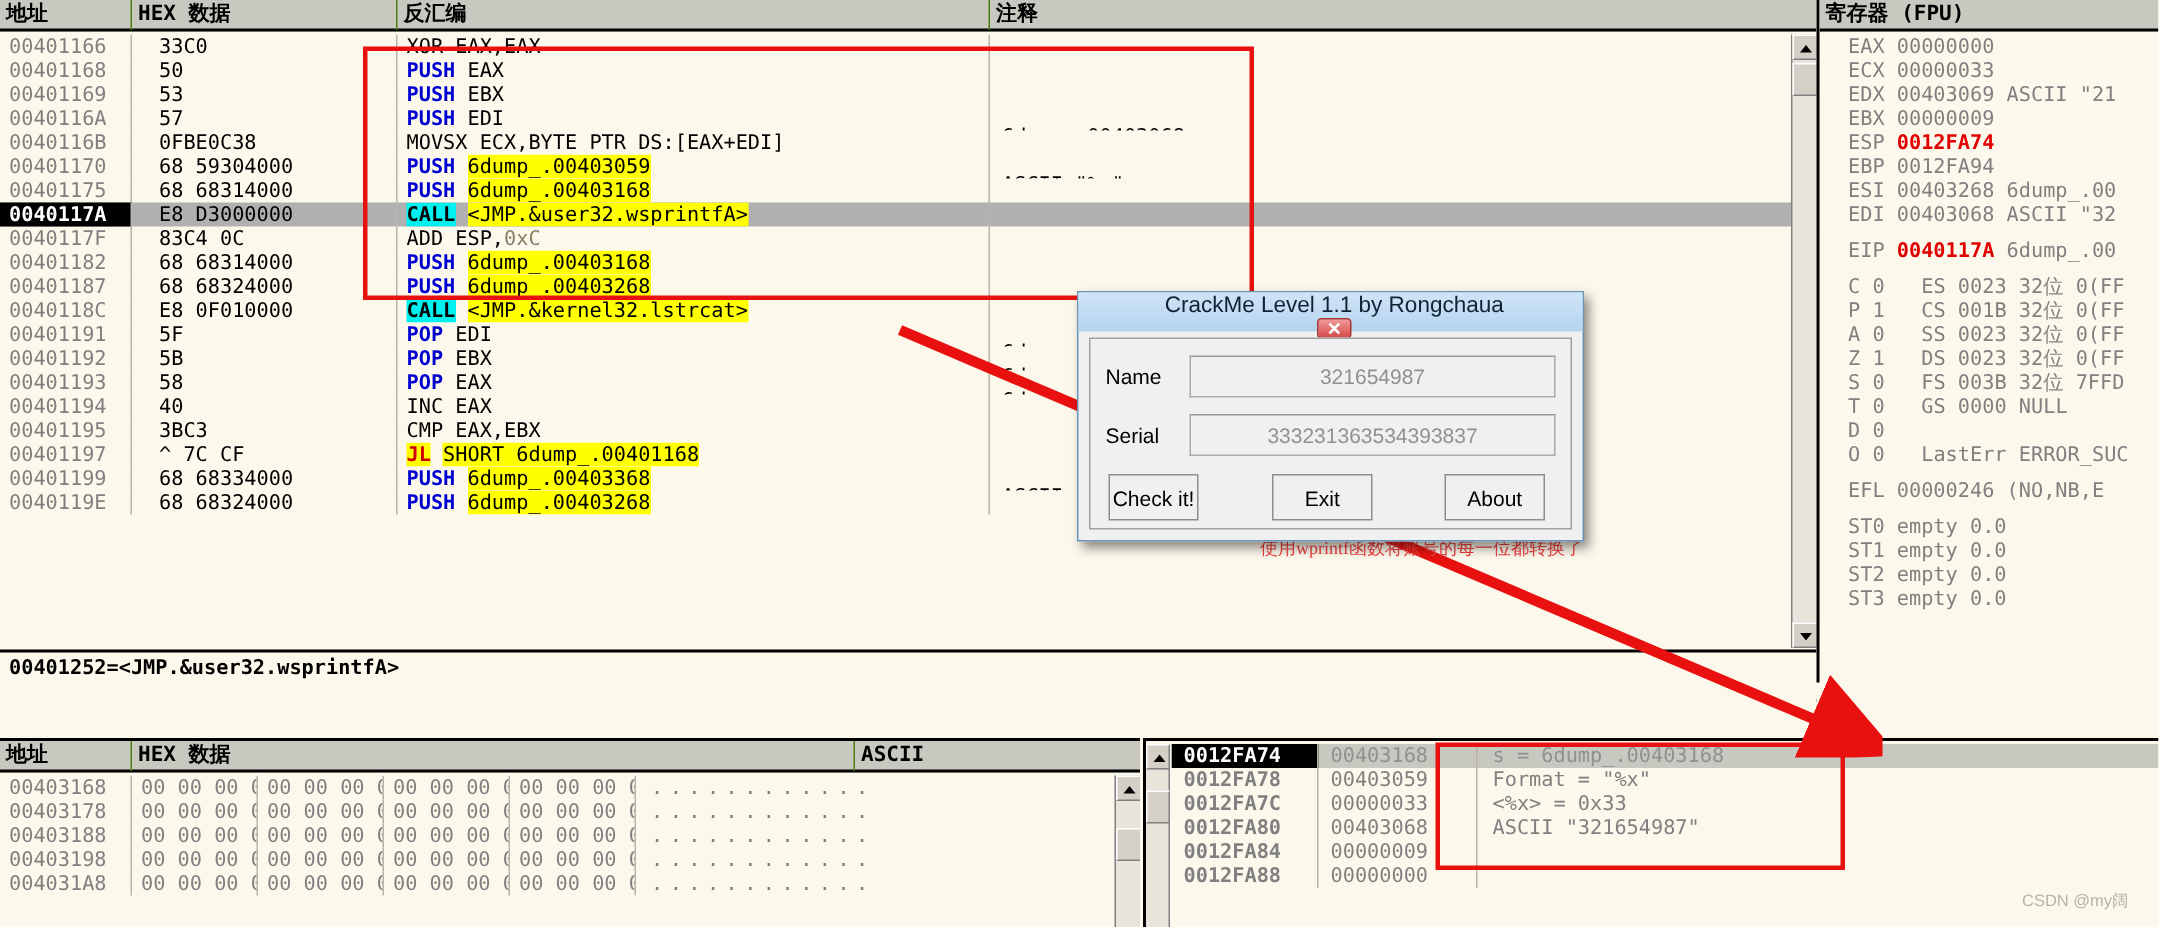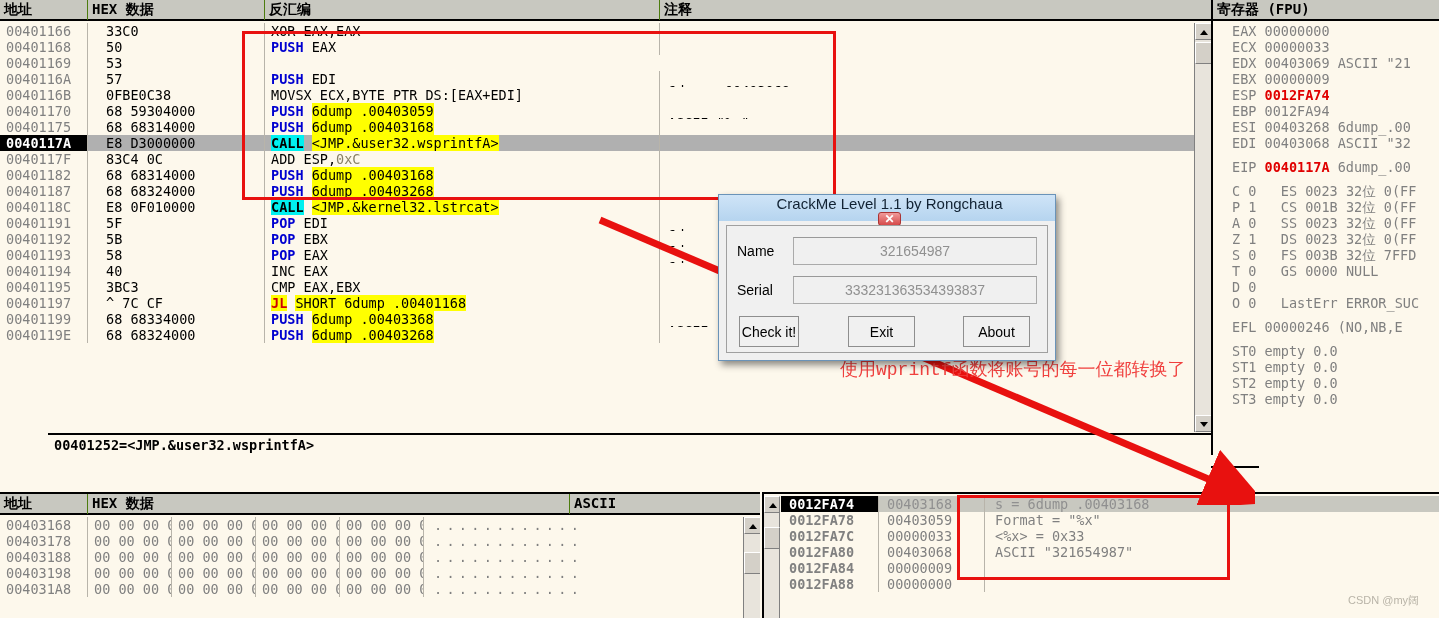--- a/index.html
+++ b/index.html
@@ -34,21 +34,21 @@
 
   
   #dasm{ left:0; top:0; width:1211px; height:432px; border-right:0; }
   #dasm .body{ position:absolute; top:23px; left:0; right:0; bottom:0; overflow:hidden;}
   #dasm-scroll{ position:absolute; right:0; top:23px; width:17px; height:409px;
       background:#e8e4dc; border-left:1px solid #808080;}
 
   
   #statusbar{ position:absolute; left:0; top:433px; width:1211px; height:35px;
      background:#fdf8ec; border-top:2px solid #000; border-bottom:2px solid #000;
-     font-size:13.5px; line-height:20px; padding-left:6px; color:#000; font-weight:bold;margin-left:48px;}
+     font-size:13.5px; line-height:20px; padding-left:6px; color:#000; font-weight:bold;}
   #gap1{ position:absolute; left:0; top:457px; width:1211px; height:35px; background:#fdf8ec;}
 
   
   #regs{ left:1211px; top:0; width:228px; height:455px; border-left:2px solid #000;}
   #regs .rbody{ position:absolute; top:23px; left:0; right:0; bottom:0; overflow:hidden; padding-left:19px;}
   .rrow{ height:16px; line-height:16px; font-size:13.5px; white-space:nowrap; color:#808080;}
   .rname{ color:#808080; }
   .rval{ color:#808080; }
   .rval.red{ color:#e00000; font-weight:bold; }
   .rnote{ color:#808080; }
@@ -111,21 +111,21 @@
   #b-check{ width:60px; margin-left:2px; }
   #b-exit{ width:67px; margin-left:38px;}
   #b-about{ width:67px; margin-left:37px;}
 
   
   .annot-box{ position:absolute; border:3px solid #e8110f; z-index:25; pointer-events:none;}
   #box-dasm{ left:242px; top:31px; width:594px; height:169px;}
   #box-stack{ left:957px; top:495px; width:273px; height:85px;}
   #annot-arrow{ position:absolute; left:595px; top:215px; width:660px; height:290px; z-index:26;}
   #annot-text{ position:absolute; left:840px; top:357px; z-index:27;
-     font-family:Liberation Mono, monospace; font-size:18px; color:#f0403e;
+     font-family:Liberation Serif, serif; font-size:12px; color:#f0403e;
      white-space:nowrap;}
   #watermark{ position:absolute; left:1348px; top:593px; z-index:40;
      font-family:"Liberation Sans",sans-serif; font-size:11px; color:#b9b4a8;}
 </style>
 </head>
 <body>
 
 <div id="root">
 
   <div class="panel" id="dasm">
@@ -144,20 +144,21 @@
         </div>
         <div class="row">
           <div class="cell addr vdiv">00401168</div>
           <div class="cell hexcol vdiv">50</div>
           <div class="cell discol vdiv"><span class="kw-push">PUSH</span> EAX</div>
           <div class="cell cmtcol"></div>
         </div>
         <div class="row">
           <div class="cell addr vdiv">00401169</div>
           <div class="cell hexcol vdiv">53</div>
+          <div class="cell discol vdiv"><span class="kw-push">PUSH</span> EBX</div>
           <div class="cell cmtcol"></div>
         </div>
         <div class="row">
           <div class="cell addr vdiv">0040116A</div>
           <div class="cell hexcol vdiv">57</div>
           <div class="cell discol vdiv"><span class="kw-push">PUSH</span> EDI</div>
           <div class="cell cmtcol">6dump_.00403068</div>
         </div>
         <div class="row">
           <div class="cell addr vdiv">0040116B</div>

